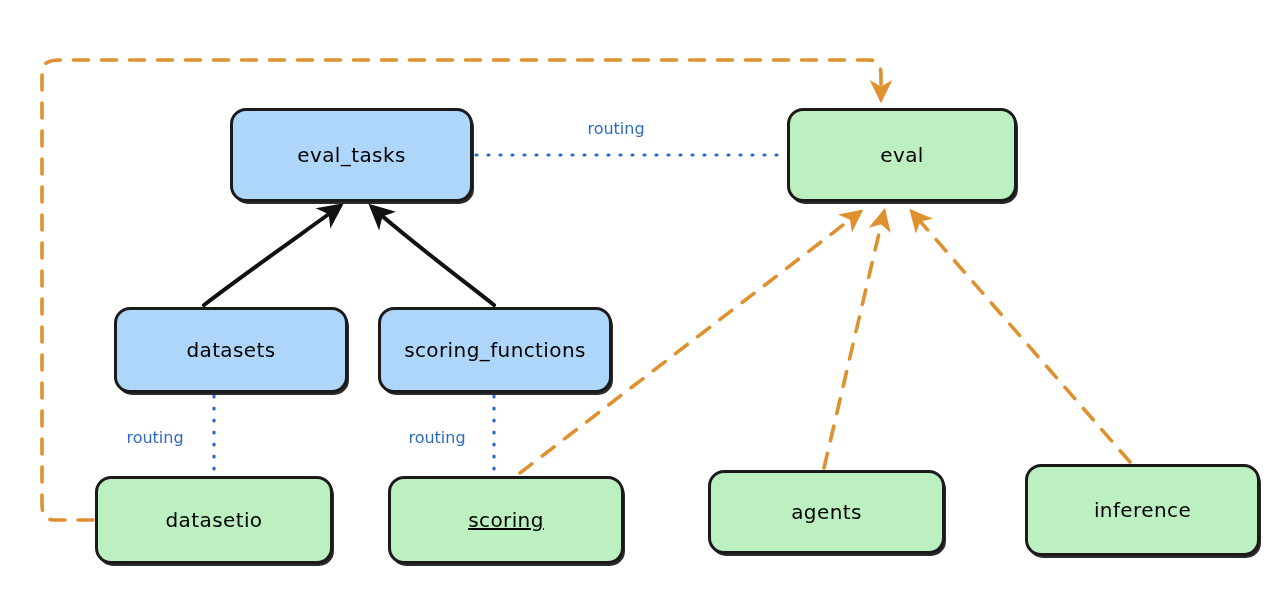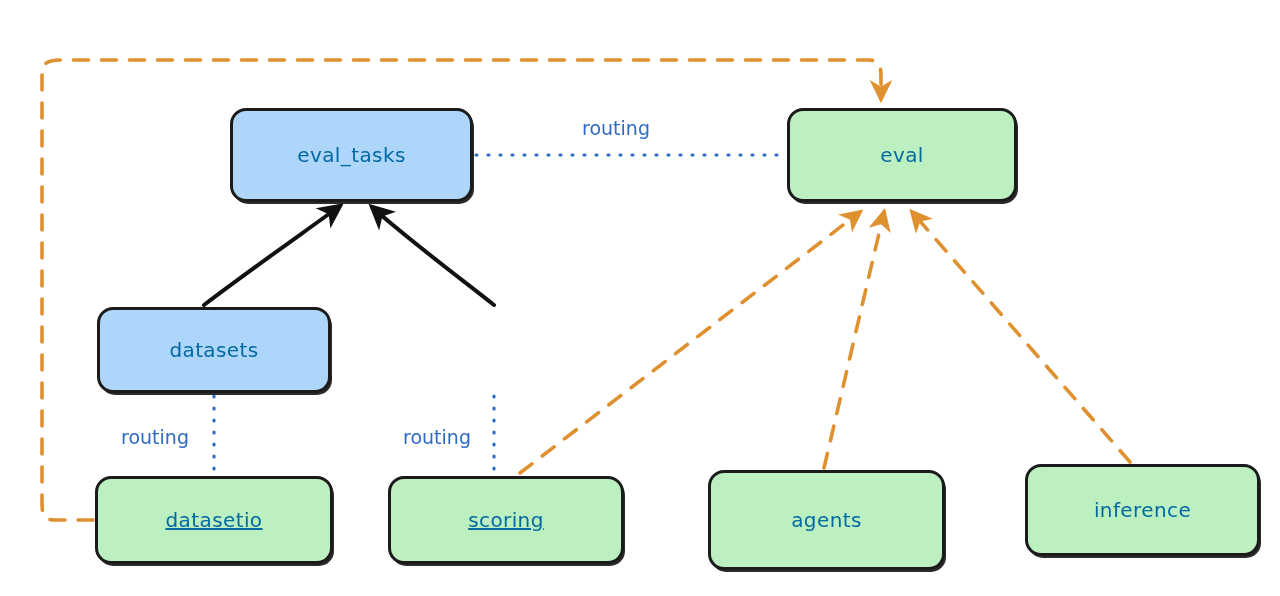--- a/index.html
+++ b/index.html
@@ -28,41 +28,41 @@
   }
   .node {
     position: absolute;
     box-sizing: border-box;
     border: 3px solid #1b1b1b;
     border-radius: 16px;
     display: flex;
     align-items: center;
     justify-content: center;
     text-align: center;
-    color: #0369a1;
+    color: #000000;
     font-family: "DejaVu Sans", sans-serif;
     font-size: 20px;
     letter-spacing: 0.4px;
     box-shadow: 2px 3px 0 -1px rgba(20,20,20,0.9);
   }
   .node.api {
     background: #aed6fa;
   }
   .node.provider {
     background: #bdf0c1;
   }
   .node-label {
     pointer-events: none;
     padding: 0 10px;
   }
   .edge-label {
     position: absolute;
     color: #2d6bc4;
     font-family: "DejaVu Sans", sans-serif;
-    font-size: 19px;
+    font-size: 16px;
     white-space: nowrap;
     transform: translate(-50%, -50%);
   }
 </style>
 </head>
 <body>
 
 <div id="canvas">
 
   <svg id="edges" viewBox="0 0 1280 596" xmlns="http://www.w3.org/2000/svg">
@@ -89,34 +89,37 @@
   </svg>
 
   <div class="node api" id="node-eval_tasks" style="left: 230px; top: 108px; width: 243px; height: 94px; background: rgb(174, 214, 250); border-color: rgb(27, 27, 27);">
     <span class="node-label">eval_tasks</span>
   </div>
 
   <div class="node provider" id="node-eval" style="left: 787px; top: 108px; width: 230px; height: 94px; background: rgb(189, 240, 193); border-color: rgb(27, 27, 27);">
     <span class="node-label">eval</span>
   </div>
 
-  <div class="node api" id="node-datasets" style="left: 97px; top: 307px; width: 234px; height: 86px; background: rgb(174, 214, 250); border-color: rgb(27, 27, 27);">
+  <div class="node api" id="node-datasets" style="left: 114px; top: 307px; width: 234px; height: 86px; background: rgb(174, 214, 250); border-color: rgb(27, 27, 27);">
     <span class="node-label">datasets</span>
   </div>
 
+  <div class="node api" id="node-scoring_functions" style="left: 378px; top: 307px; width: 234px; height: 86px; background: rgb(174, 214, 250); border-color: rgb(27, 27, 27);">
+    <span class="node-label">scoring_functions</span>
+  </div>
 
-  <div class="node provider" id="node-datasetio" style="left: 95px; top: 476px; width: 238px; height: 88px; background: rgb(189, 240, 193); border-color: rgb(27, 27, 27); text-decoration: underline;">
+  <div class="node provider" id="node-datasetio" style="left: 95px; top: 476px; width: 238px; height: 88px; background: rgb(189, 240, 193); border-color: rgb(27, 27, 27);">
     <span class="node-label">datasetio</span>
   </div>
 
   <div class="node provider" id="node-scoring" style="left: 388px; top: 476px; width: 236px; height: 88px; background: rgb(189, 240, 193); border-color: rgb(27, 27, 27); text-decoration: underline;">
     <span class="node-label">scoring</span>
   </div>
 
-  <div class="node provider" id="node-agents" style="left: 708px; top: 470px; width: 237px; height: 100px; background: rgb(189, 240, 193); border-color: rgb(27, 27, 27);">
+  <div class="node provider" id="node-agents" style="left: 708px; top: 470px; width: 237px; height: 84px; background: rgb(189, 240, 193); border-color: rgb(27, 27, 27);">
     <span class="node-label">agents</span>
   </div>
 
   <div class="node provider" id="node-inference" style="left: 1025px; top: 464px; width: 235px; height: 92px; background: rgb(189, 240, 193); border-color: rgb(27, 27, 27);">
     <span class="node-label">inference</span>
   </div>
 
   <div class="edge-label" id="label-routing-0" style="left: 616px; top: 128px; color: rgb(45, 107, 196);">routing</div>
   <div class="edge-label" id="label-routing-1" style="left: 155px; top: 437px; color: rgb(45, 107, 196);">routing</div>
   <div class="edge-label" id="label-routing-2" style="left: 437px; top: 437px; color: rgb(45, 107, 196);">routing</div>

